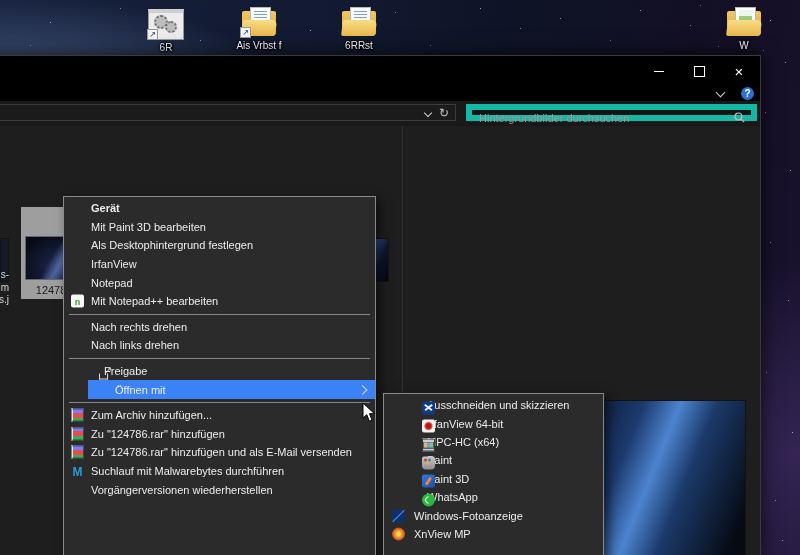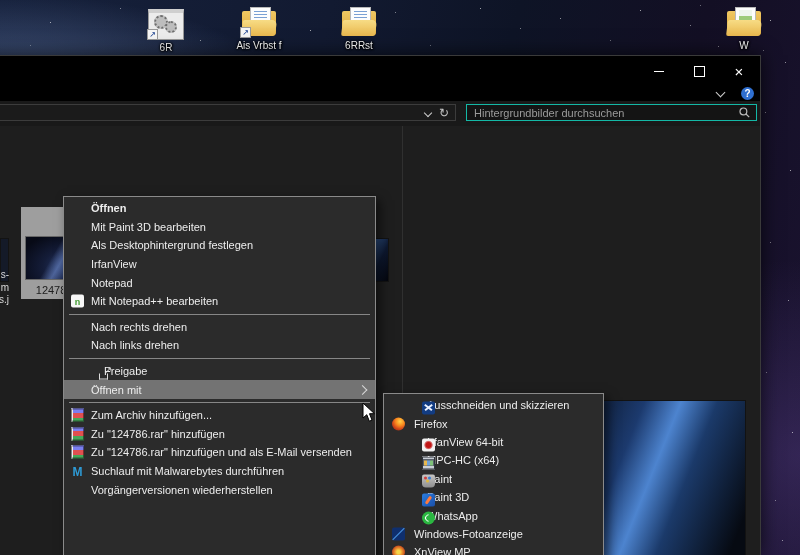--- a/index.html
+++ b/index.html
@@ -63,21 +63,21 @@
   .chev-down{transform:rotate(135deg);}
   #ribbon-chev{position:absolute;right:36px;top:3px;}
   #help-btn{position:absolute;right:6px;top:1px;width:13px;height:13px;border-radius:50%;
     background:#2f6fd0;color:#fff;font-size:10px;font-weight:bold;text-align:center;line-height:13px;}
   #addressrow{position:absolute;left:0;top:45px;width:100%;height:25px;background:#191919;}
   #address-field{position:absolute;left:0;top:3px;width:515px;height:17px;background:#1b1b1b;
     border:1px solid #3c3c3c;box-sizing:border-box;}
   #address-chev{position:absolute;right:24px;top:5px;width:5px;height:5px;}
   #refresh{position:absolute;right:6px;top:0px;color:#c4c4c4;font-size:12px;line-height:16px;}
   #search-field{position:absolute;left:525px;top:3px;width:291px;height:17px;background:#141414;
-    border:1px solid #14b8a6;box-sizing:border-box;}
+    border:6px solid #14b8a6;box-sizing:border-box;}
   #search-input{position:absolute;left:5px;top:0;width:255px;height:13px;background:transparent;
     border:none;outline:none;color:#cfcfcf;font-size:11px;font-family:"Liberation Sans",sans-serif;}
   #search-input::placeholder{color:#9b9b9b;opacity:1;}
   #search-svg{position:absolute;right:6px;top:2px;}
 
   
   #content{position:absolute;left:0;top:70px;width:100%;bottom:0;background:#1e1e1e;}
   #divider{position:absolute;left:461px;top:0;bottom:0;width:1px;background:#303030;}
   #partial-sliver{position:absolute;left:60px;top:113px;width:7px;height:42px;background:#141a28;}
   #partial-label{position:absolute;left:20px;top:143px;width:48px;text-align:right;color:#d8d8d8;
@@ -101,21 +101,21 @@
     box-shadow:0 0 0 1px rgba(0,0,0,.4);}
 
   
   .menu{position:absolute;background:#2b2b2b;border:1px solid #8a8a8a;box-sizing:border-box;
     padding-top:2px;box-shadow:4px 4px 10px rgba(0,0,0,.55);}
   #context-menu{left:63px;top:196px;width:313px;height:366px;z-index:40;}
   #openwith-menu{left:383px;top:393px;width:221px;height:172px;z-index:45;}
   .menu-item{position:relative;height:18.6px;display:flex;align-items:center;
     padding:0 18px 0 27px;color:#ededed;font-size:11px;white-space:nowrap;}
   #openwith-menu .menu-item{padding-left:30px;height:18.4px;}
-  .menu-item.hl{background:#737373;}
+  .menu-item.hl{background:#3b82f6;margin-left:24px;}
   .menu-item.bold{font-weight:700;}
   .menu-sep{height:1px;background:#878787;margin:3px 5px;}
   .mi-icon{position:absolute;left:7px;top:50%;transform:translateY(-50%);width:13px;height:13px;
     display:flex;align-items:center;justify-content:center;font-size:9px;box-sizing:border-box;}
   #openwith-menu .mi-icon{left:8px;}
   .mi-arrow{position:absolute;right:9px;top:50%;width:6px;height:6px;
     border-right:1.5px solid #d8d8d8;border-top:1.5px solid #d8d8d8;
     transform:translateY(-50%) rotate(45deg);}
 
   
@@ -244,21 +244,21 @@
         <div class="thumb loose-thumb th-space" style="left: 360px; width: 87px;"></div>
       </div>
     <div id="divider"></div>
     <div id="preview"></div>
   </div>
 </div>
 
 <div id="context-menu" class="menu">
     <div id="context-menu-items">
       <div class="menu-item bold">
-        <span class="mi-label">Öffnen</span>
+        <span class="mi-label">Gerät</span>
       </div>
       <div class="menu-item">
         <span class="mi-label">Mit Paint 3D bearbeiten</span>
       </div>
       <div class="menu-item">
         <span class="mi-label">Als Desktophintergrund festlegen</span>
       </div>
       <div class="menu-item">
         <span class="mi-label">IrfanView</span>
       </div>
@@ -307,24 +307,20 @@
       </div>
     </div>
   </div>
 <div id="openwith-menu" class="menu">
     <div id="openwith-items">
       <div class="menu-item">
         <span class="mi-icon ic-snip"></span>
         <span class="mi-label">Ausschneiden und skizzieren</span>
       </div>
       <div class="menu-item">
-        <span class="mi-icon ic-ffx"></span>
-        <span class="mi-label">Firefox</span>
-      </div>
-      <div class="menu-item">
         <span class="mi-icon ic-irf"></span>
         <span class="mi-label">IrfanView 64-bit</span>
       </div>
       <div class="menu-item">
         <span class="mi-icon ic-mpc"></span>
         <span class="mi-label">MPC-HC (x64)</span>
       </div>
       <div class="menu-item">
         <span class="mi-icon ic-paint"></span>
         <span class="mi-label">Paint</span>

